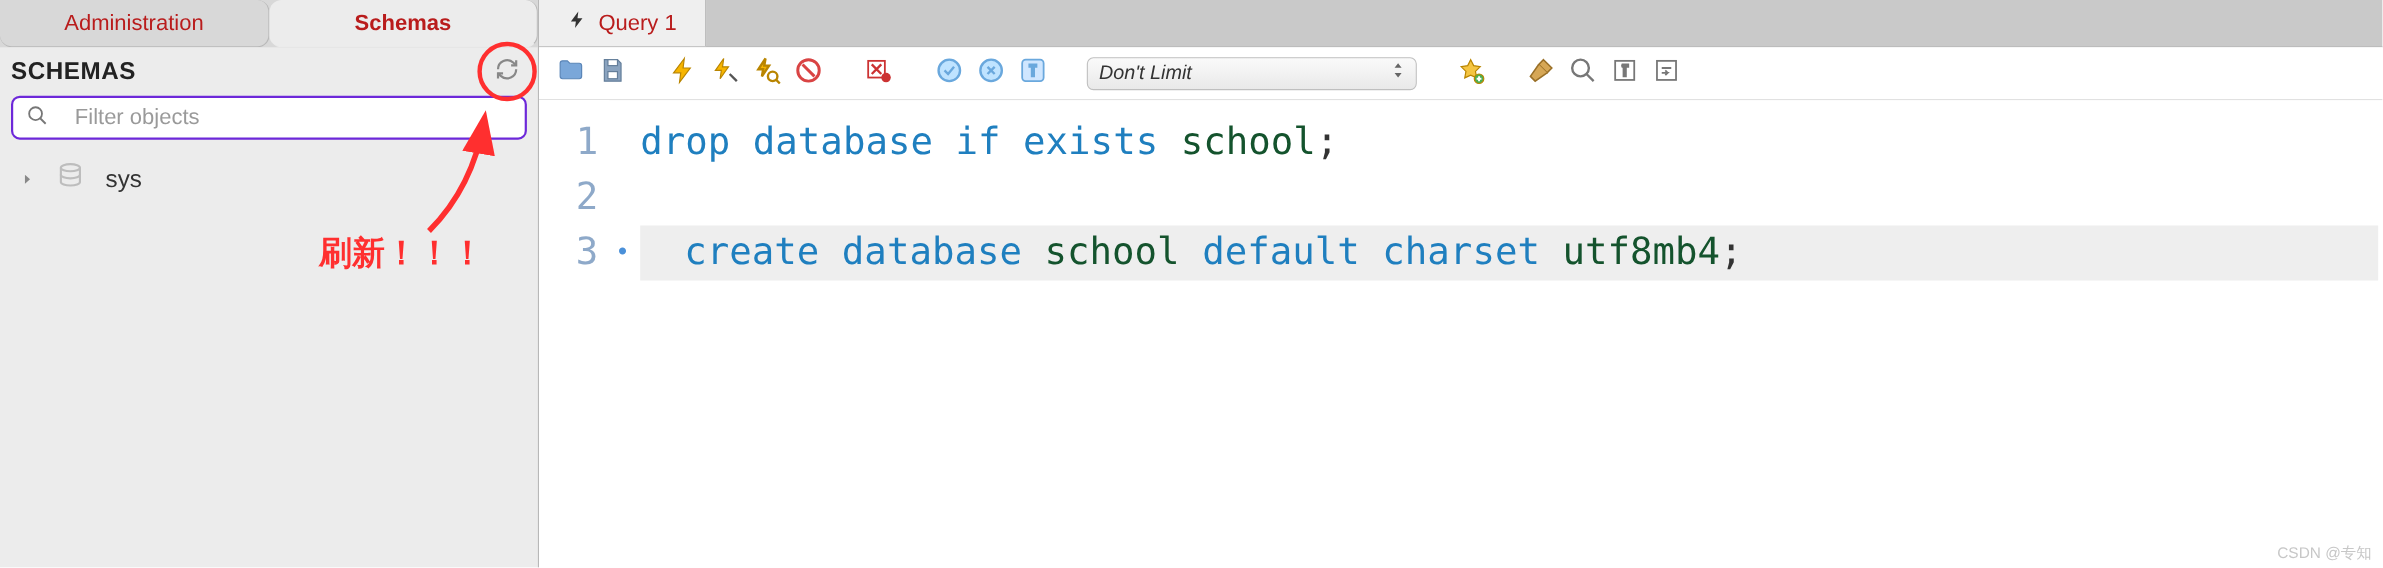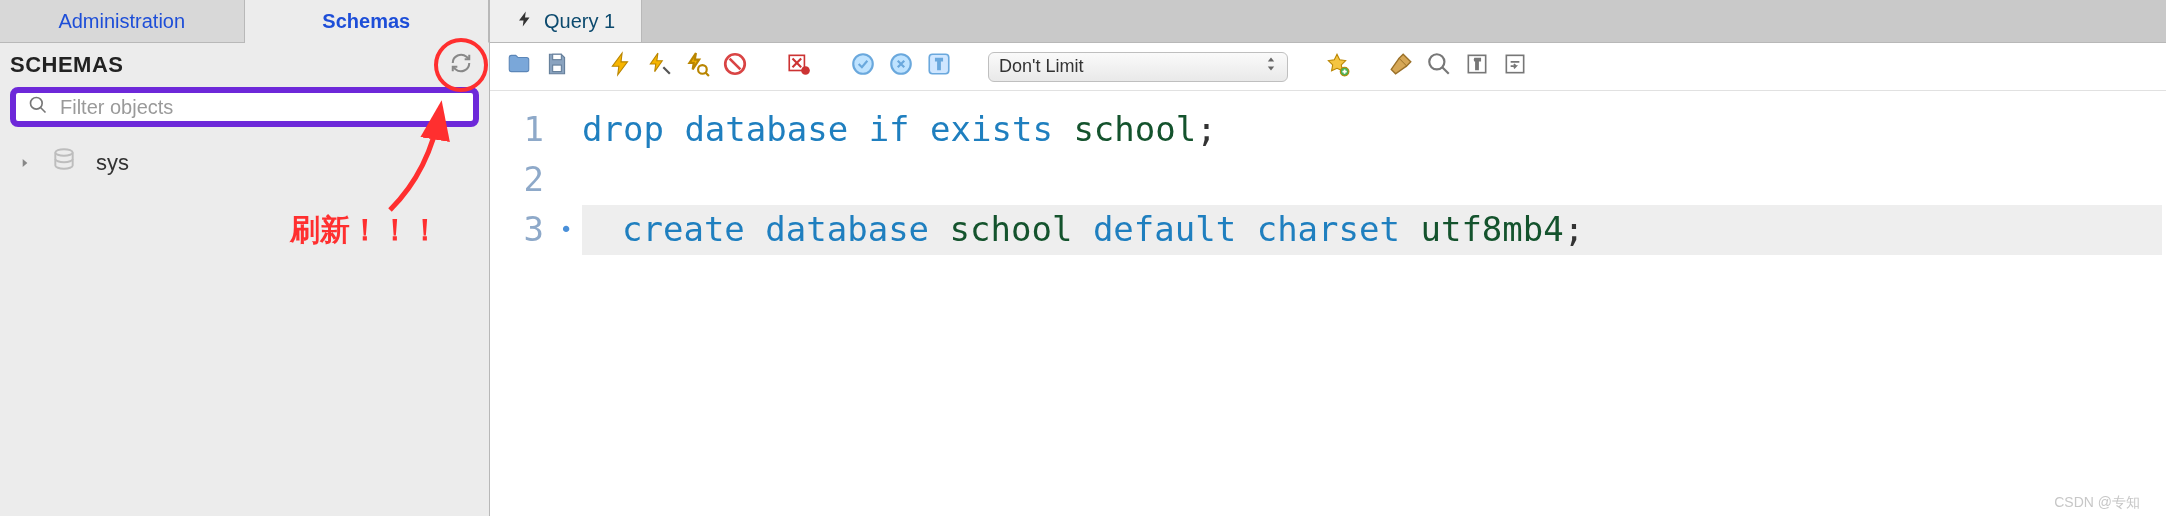--- a/index.html
+++ b/index.html
@@ -28,24 +28,25 @@
     display: flex;
     height: 43px;
     background: #d8d8d8;
   }
   .side-tab {
     flex: 1;
     display: flex;
     align-items: center;
     justify-content: center;
     font-size: 20px;
-    color: #1d4ed8;
+    color: #b91c1c;
     border-right: 1px solid #b8b8b8;
     border-bottom: 1px solid #b8b8b8;
     cursor: pointer;
+    border-radius: 11px;
   }
   .side-tab.active {
     background: #ececec;
     font-weight: 600;
     border-bottom: 1px solid #ececec;
   }
 
   .schemas-header {
     display: flex;
     align-items: center;
@@ -67,27 +68,27 @@
     border: 4px solid #ff2f2f;
     border-radius: 50%;
     pointer-events: none;
   }
   .refresh-btn { width: 28px; height: 28px; display:flex; align-items:center; justify-content:center; cursor:pointer; }
   .refresh-btn svg { width: 22px; height: 22px; }
 
   .search-wrap {
     margin: 2px 10px 8px 10px;
     background: #fff;
-    border: 6px solid #6d28d9;
+    border: 2px solid #6d28d9;
     border-radius: 8px;
     height: 40px;
     display: flex;
     align-items: center;
     padding: 0 12px;
-    gap: 12px;
+    gap: 24px;
   }
   .search-wrap input {
     flex: 1;
     border: none;
     outline: none;
     font-size: 20px;
     color: #333;
     background: transparent;
   }
   .search-wrap input::placeholder { color: #9a9a9a; }
@@ -128,33 +129,34 @@
     background: #c9c9c9;
     display:flex;
     border-bottom: 1px solid #b8b8b8;
   }
   .doc-tab {
     display:flex; align-items:center; gap:10px;
     padding: 0 26px;
     background:#efefef;
     border-right:1px solid #b8b8b8;
     font-size:20px;
-    color:#0c4a6e;
+    color:#b91c1c;
     cursor:pointer;
   }
   .doc-tab svg { width:18px; height:18px; }
 
   .toolbar {
     height: 48px;
     display:flex;
     align-items:center;
     gap: 8px;
     padding: 0 14px;
     background:#fff;
     border-bottom: 1px solid #e1e1e1;
+    font-style: italic;
   }
   .tbtn { width:30px; height:30px; display:flex; align-items:center; justify-content:center; cursor:pointer; }
   .tbtn svg { width:26px; height:26px; }
   .tsep { width: 18px; }
   .limit-select {
     width: 300px; height: 30px;
     border:1px solid #bfbfbf; border-radius:6px;
     background: linear-gradient(#fafafa,#e9e9e9);
     display:flex; align-items:center; justify-content:space-between;
     padding: 0 10px; font-size:18px; color:#333; cursor:pointer;
@@ -166,21 +168,21 @@
   .gutter .ln { height: 50px; }
   .marks { width: 24px; padding-top: 14px; }
   .marks .mk { height: 50px; display:flex; align-items:center; justify-content:center; color:#4a90d9; font-size:22px;}
   .code { flex:1; padding: 14px 4px 0 4px; white-space: pre; }
   .code .row { height: 50px; }
   .code .row.hl { background:#eeeeee;padding-left:40px; }
   .kw { color:#1f7fbf; font-weight:400; }
   .id { color:#14532d; }
   .pn { color:#333; }
 
-  .watermark { position:absolute; right:26px; bottom:4px; font-size:14px; color:#c7c7c7; }
+  .watermark { position:absolute; right:10px; bottom:4px; font-size:14px; color:#c7c7c7; }
 </style>
 </head>
 <body>
 
 <div class="root">
   <div class="sidebar">
     <div class="side-tabs">
       <div class="side-tab">Administration</div>
       <div class="side-tab active">Schemas</div>
     </div>

